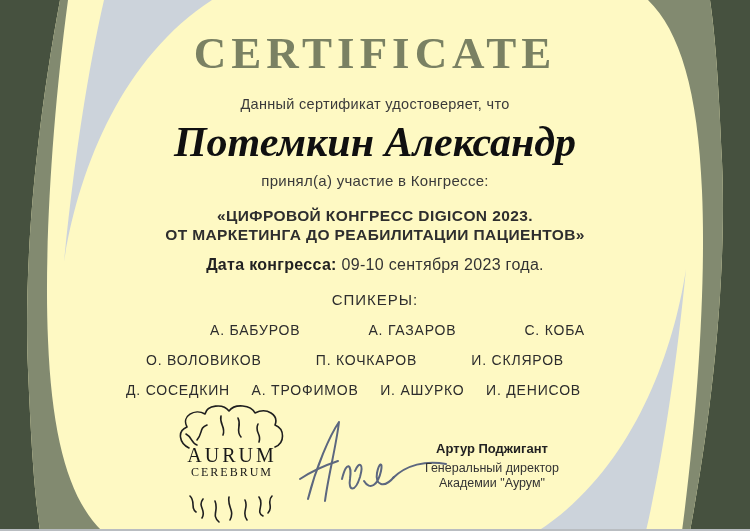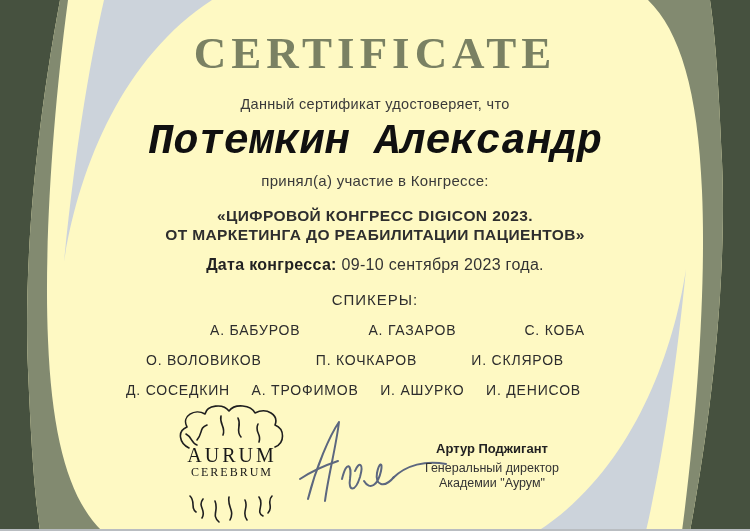--- a/index.html
+++ b/index.html
@@ -32,21 +32,21 @@
     font-size: 45px; font-weight: 600;
     letter-spacing: 5px;
     color: #7a8163;
   }
   .intro {
     top: 96px;
     font-size: 14.5px; color: #3a3a3a; letter-spacing: 0.3px;
   }
   .recipient {
     top: 118px;
-    font-family: Liberation Mono, monospace;
+    font-family: Liberation Serif, serif;
     font-style: italic; font-weight: bold;
     font-size: 42px; color: #101010;
   }
   .participation {
     top: 172px;
     font-size: 15px; color: #3a3a3a; letter-spacing: 0.3px;
   }
   .congress {
     top: 206px;
     font-size: 15.5px; font-weight: bold; color: #2e2e2e;

